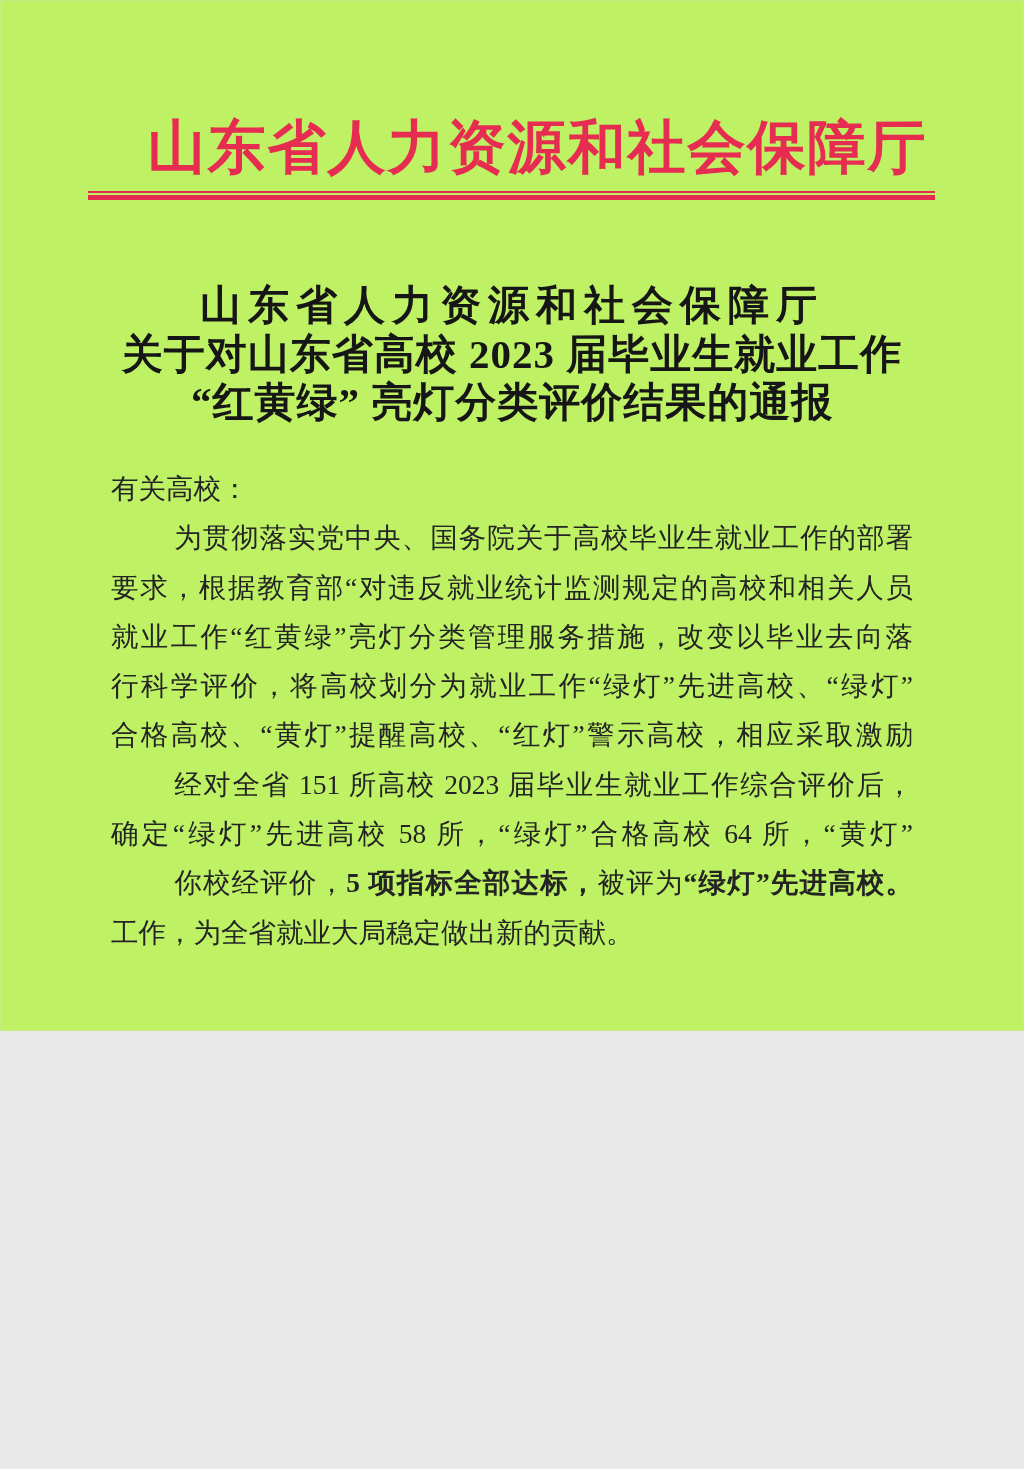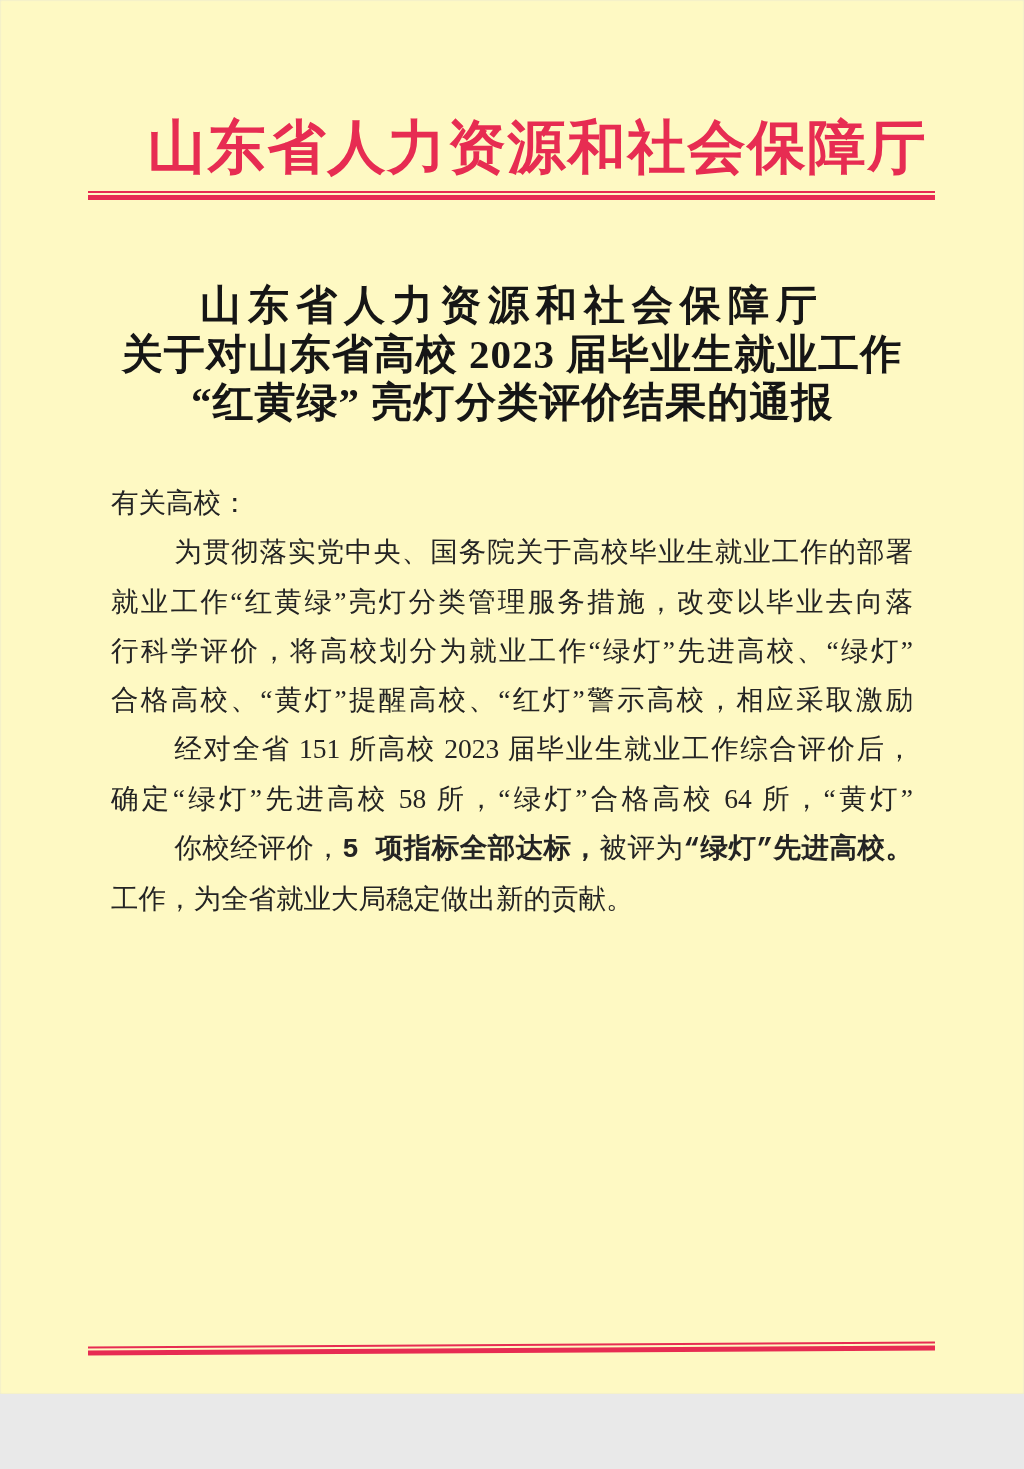--- a/index.html
+++ b/index.html
@@ -2,23 +2,23 @@
 <html style="--red: #e72c52; --ink: #242424;"><head>
 <meta charset="utf-8">
 <style>
   :root{
     --red:#e72c52;
     --ink:#242424;
   }
   html,body{margin:0;padding:0;background:#e9e9e9;}
   .page{
     position:relative;
-    width:1024px;height:1394px;
+    width:1024px;height:1031px;
     margin:0 auto;
-    background:#fef9c3;
+    background:#bef264;
     overflow:hidden;
     font-family:"Liberation Serif","DejaVu Serif",serif;
     box-shadow:inset 0 0 2px #dddddd;
   }
   
   .org-name{
     position:absolute;top:119px;left:88px;width:847px;
     transform:translateX(26px);
     text-align:center;white-space:nowrap;
     font-size:58px;line-height:1;font-weight:700;
@@ -34,28 +34,28 @@
   .doc-title{
     position:absolute;top:281px;left:60px;width:904px;
     text-align:center;
     font-weight:700;color:#161616;
     font-size:41px;line-height:48.5px;
   }
   .doc-title .t1{letter-spacing:7px;}
   .doc-title .t2,.doc-title .t3{letter-spacing:1px;text-align:center;}
   
   .doc-body{
-    position:absolute;top:478px;left:111px;width:802px;
+    position:absolute;top:464px;left:111px;width:802px;
     font-size:27.5px;line-height:49.3px;
     color:var(--ink);
   }
   .body-line{min-height:49.3px;}
   .body-line.fill{text-align:justify;text-align-last:justify;}
   .body-line.indent{text-indent:2.3em;}
-  .hl{font-weight:700;font-family:Liberation Mono, monospace;}
+  .hl{font-weight:700;}
 </style>
 </head>
 <body>
 
 <div class="page">
 
   <div class="org-name">山东省人力资源和社会保障厅</div>
 
   <div class="rule top">
     <div class="thin"></div>
@@ -65,20 +65,21 @@
   <div class="doc-title">
     <div class="t1">山东省人力资源和社会保障厅</div>
     <div class="t2">关于对山东省高校 2023 届毕业生就业工作</div>
     <div class="t3">“红黄绿” 亮灯分类评价结果的通报</div>
   </div>
 
   <div class="doc-body">
     <div class="body-line">有关高校：</div>
 
     <div class="body-line fill indent">为贯彻落实党中央、国务院关于高校毕业生就业工作的部署</div>
+    <div class="body-line fill">要求，根据教育部“对违反就业统计监测规定的高校和相关人员</div>
     <div class="body-line fill">就业工作“红黄绿”亮灯分类管理服务措施，改变以毕业去向落</div>
     <div class="body-line fill">行科学评价，将高校划分为就业工作“绿灯”先进高校、“绿灯”</div>
     <div class="body-line fill">合格高校、“黄灯”提醒高校、“红灯”警示高校，相应采取激励</div>
 
     <div class="body-line fill indent">经对全省 151 所高校 2023 届毕业生就业工作综合评价后，</div>
     <div class="body-line fill">确定“绿灯”先进高校 58 所，“绿灯”合格高校 64 所，“黄灯”</div>
 
     <div class="body-line fill indent">
       <span>你校经评价，</span><span class="hl">5 项指标全部达标，</span><span>被评为</span><span class="hl">“绿灯”先进高校。</span>
     </div>

